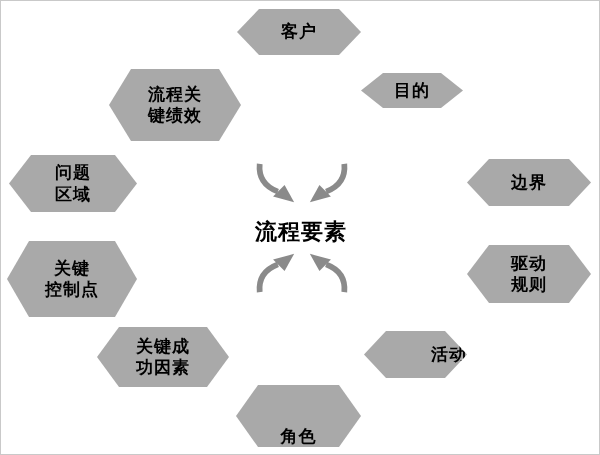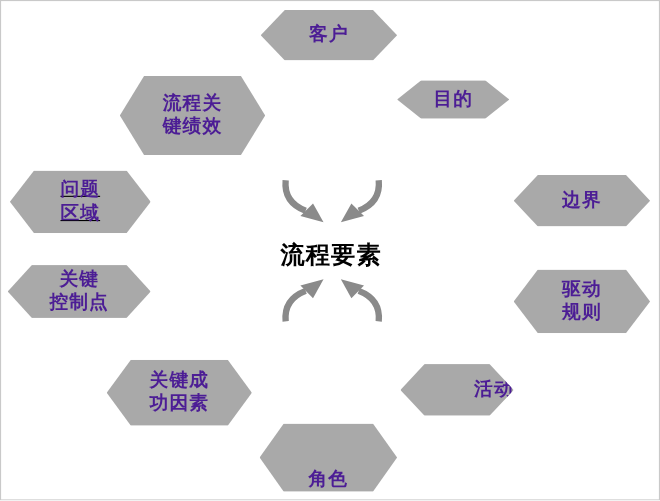--- a/index.html
+++ b/index.html
@@ -14,21 +14,21 @@
   }
   .hex{
     position:absolute;
     background:#a9a9a9;
     display:flex;
     align-items:center;
     justify-content:center;
     clip-path:polygon(22px 0,calc(100% - 22px) 0,100% 50%,calc(100% - 22px) 100%,22px 100%,0 50%);
   }
   .hex .label{
-    color:#4c1d95;
+    color:#000000;
     font-weight:bold;
     font-size:17px;
     line-height:1.25;
     text-align:center;
     white-space:pre-line;
     letter-spacing:1px;
   }
   .center-label{
     position:absolute;
     color:#000000;
@@ -57,30 +57,30 @@
 
   <div class="hex" style="left:108px;top:68px;width:132px;height:72px;">
     <span class="label">流程关
 键绩效</span>
   </div>
 
   <div class="hex" style="left:360px;top:72px;width:102px;height:35px;">
     <span class="label">目的</span>
   </div>
 
-  <div class="hex" style="left:8px;top:154px;width:128px;height:57px;text-decoration:underline;">
+  <div class="hex" style="left:8px;top:154px;width:128px;height:57px;">
     <span class="label">问题
 区域</span>
   </div>
 
   <div class="hex" style="left:466px;top:158px;width:124px;height:47px;align-items:center;">
     <span class="label">边界</span>
   </div>
 
-  <div class="hex" style="left:6px;top:240px;width:130px;height:48px;">
+  <div class="hex" style="left:6px;top:240px;width:130px;height:76px;">
     <span class="label">关键
 控制点</span>
   </div>
 
   <div class="hex" style="left:466px;top:244px;width:124px;height:58px;">
     <span class="label">驱动
 规则</span>
   </div>
 
   <div class="hex" style="left:96px;top:326px;width:132px;height:60px;">

